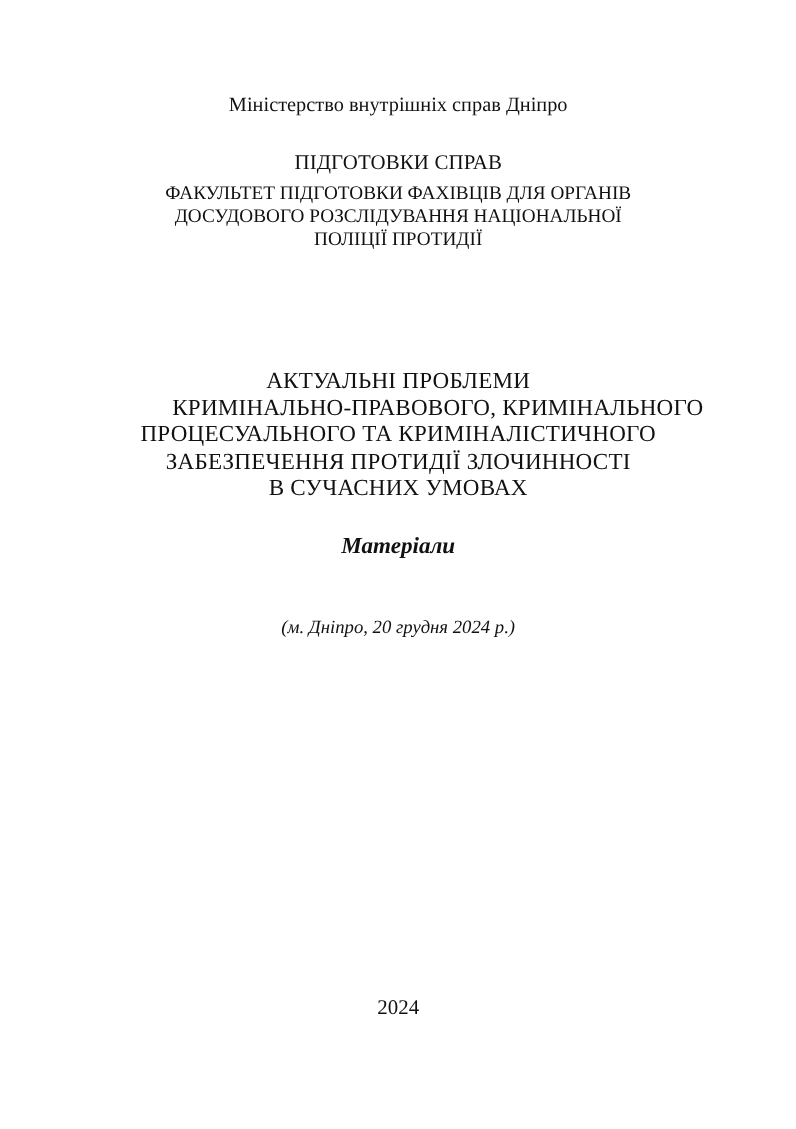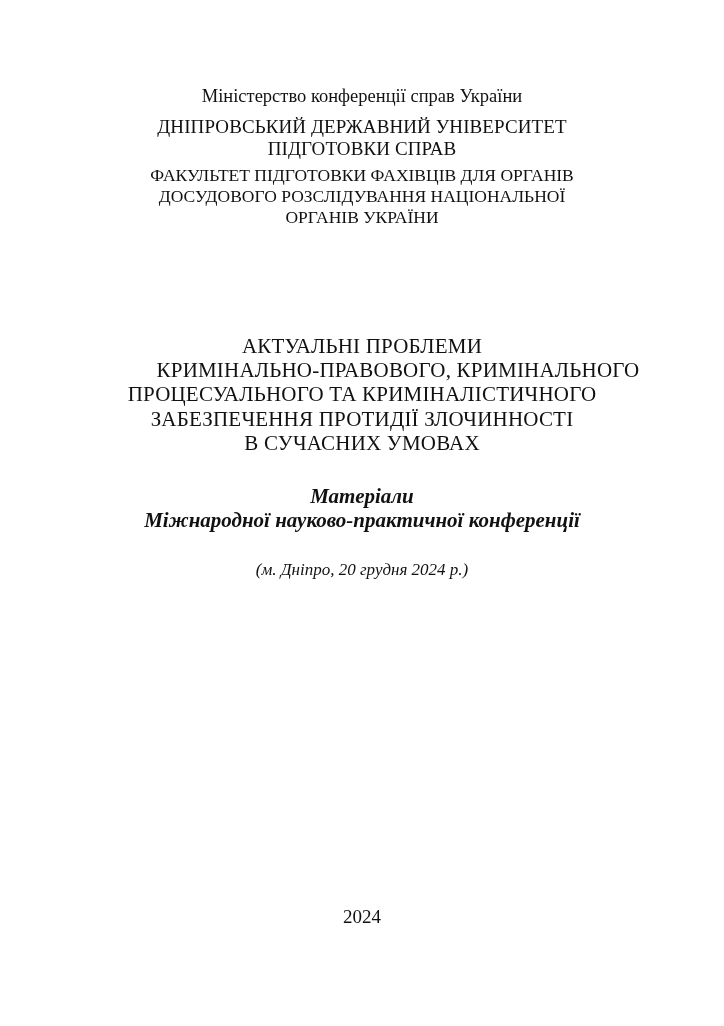--- a/index.html
+++ b/index.html
@@ -65,35 +65,33 @@
   }
 
   .city { top: 884px; font-size: 19px; }
   .year { top: 906px; font-size: 19px; }
 </style>
 </head>
 <body>
 
 <div class="page">
 
-  <div class="line ministry">Міністерство конференції справ України</div>
+  <div class="line ministry">Міністерство внутрішніх справ Дніпро</div>
 
-  <div class="line university univ1">ДНІПРОВСЬКИЙ ДЕРЖАВНИЙ УНІВЕРСИТЕТ</div>
   <div class="line university univ2">ПІДГОТОВКИ СПРАВ</div>
 
   <div class="line faculty fac1">ФАКУЛЬТЕТ ПІДГОТОВКИ ФАХІВЦІВ ДЛЯ ОРГАНІВ</div>
   <div class="line faculty fac2">ДОСУДОВОГО РОЗСЛІДУВАННЯ НАЦІОНАЛЬНОЇ</div>
-  <div class="line faculty fac3">ОРГАНІВ УКРАЇНИ</div>
+  <div class="line faculty fac3">ПОЛІЦІЇ ПРОТИДІЇ</div>
 
   <div class="line title t1">АКТУАЛЬНІ ПРОБЛЕМИ</div>
   <div class="line title t2">КРИМІНАЛЬНО-ПРАВОВОГО, КРИМІНАЛЬНОГО</div>
   <div class="line title t3">ПРОЦЕСУАЛЬНОГО ТА КРИМІНАЛІСТИЧНОГО</div>
   <div class="line title t4">ЗАБЕЗПЕЧЕННЯ ПРОТИДІЇ ЗЛОЧИННОСТІ</div>
   <div class="line title t5">В СУЧАСНИХ УМОВАХ</div>
 
   <div class="line materials m1">Матеріали</div>
-  <div class="line materials m2">Міжнародної науково-практичної конференції</div>
 
   <div class="line place-date">(м. Дніпро, 20 грудня 2024 р.)</div>
 
   <div class="line year">2024</div>
 
 </div>
 
 </body></html>

